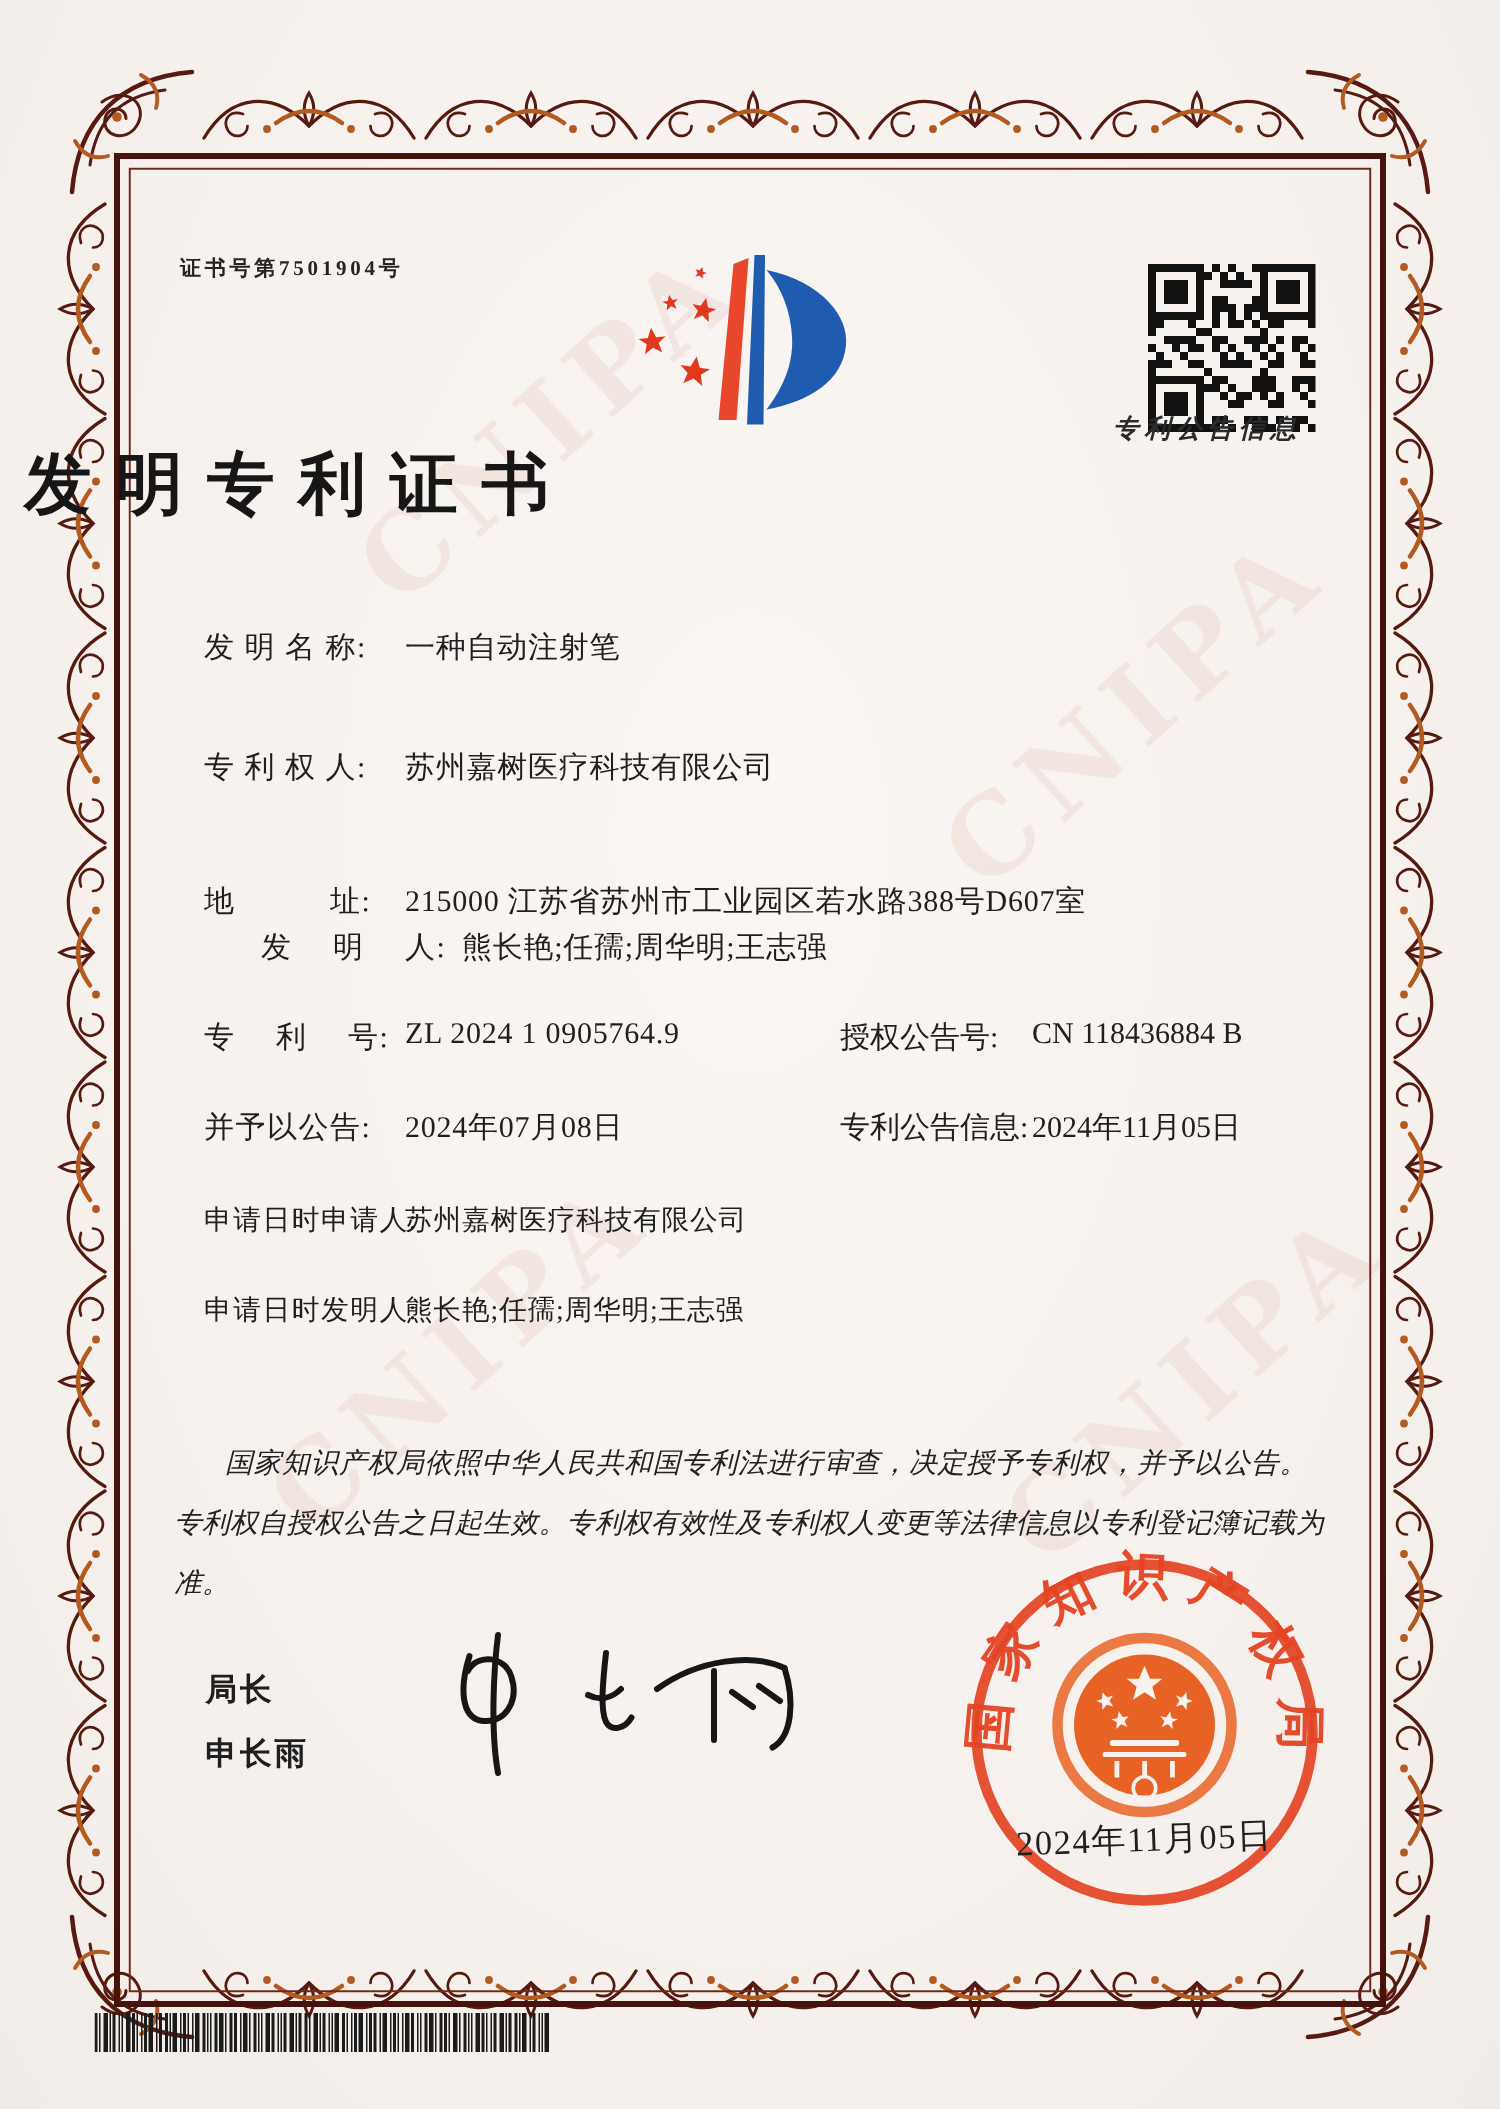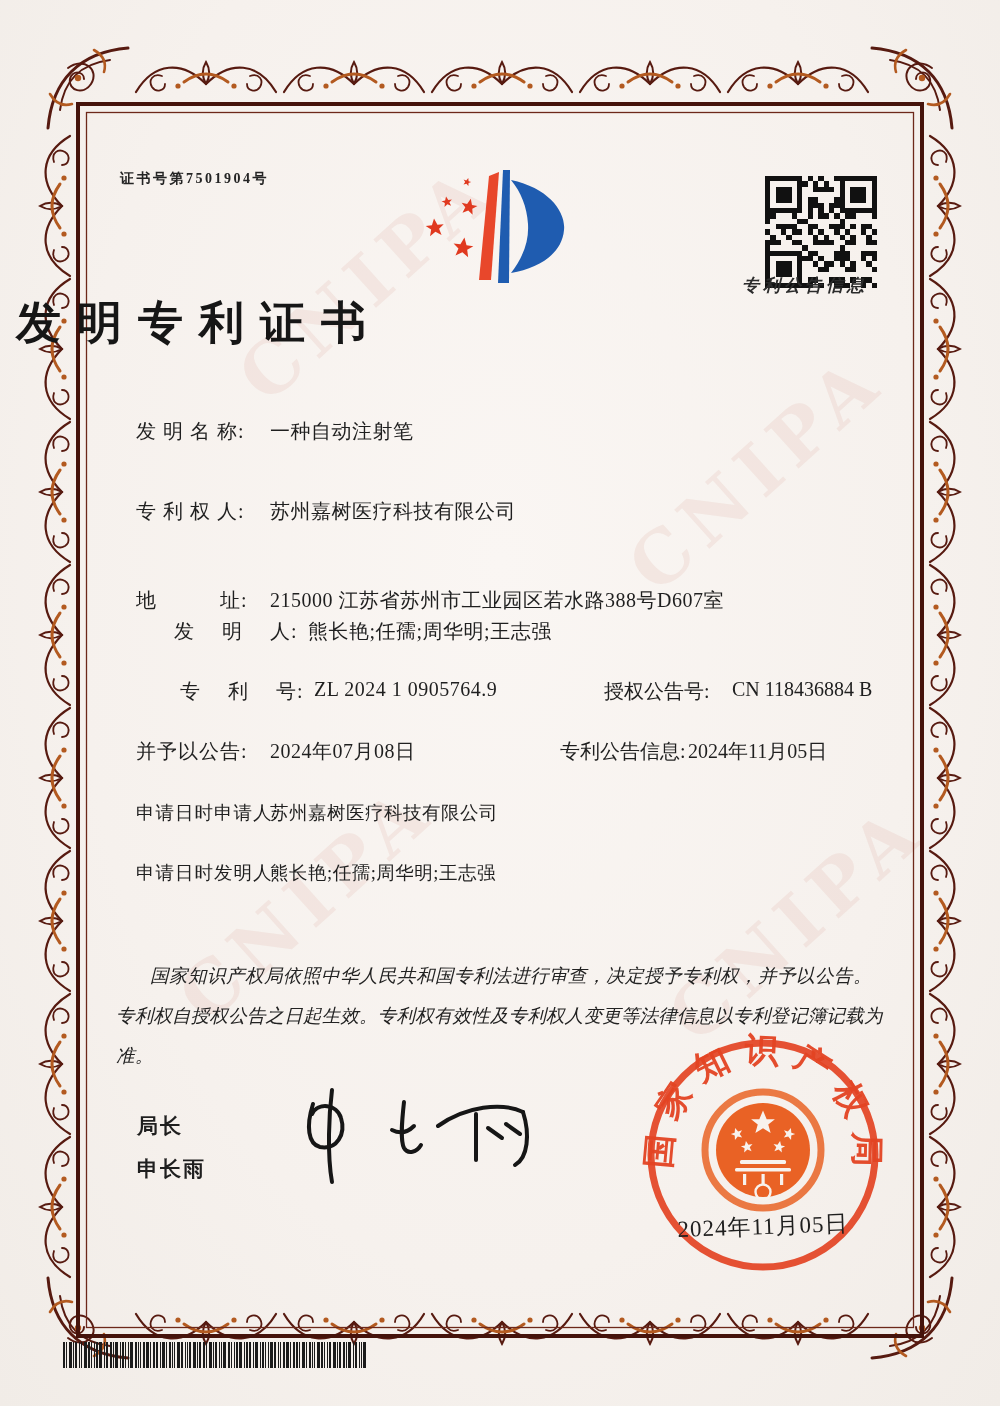--- a/index.html
+++ b/index.html
@@ -368,21 +368,21 @@
     <span class="val">苏州嘉树医疗科技有限公司</span>
   </div>
   <div class="frow" style="top:558px;margin-top:29px;">
     <span class="lab">地　　　址:</span>
     <span class="val">215000 江苏省苏州市工业园区若水路388号D607室</span>
   </div>
   <div class="frow" style="top:618px;margin-left:38px;">
     <span class="lab">发　 明　 人:</span>
     <span class="val">熊长艳;任孺;周华明;王志强</span>
   </div>
-  <div class="frow" style="top:678px;margin-left:44px;">
+  <div class="frow" style="top:678px;">
     <span class="lab">专　 利　 号:</span>
     <span class="val">ZL 2024 1 0905764.9</span>
     <span class="lab2">授权公告号:</span>
     <span class="val2">CN 118436884 B</span>
   </div>
   <div class="frow" style="top:738px;">
     <span class="lab">并予以公告:</span>
     <span class="val">2024年07月08日</span>
     <span class="lab2">专利公告信息:</span>
     <span class="val2">2024年11月05日</span>

